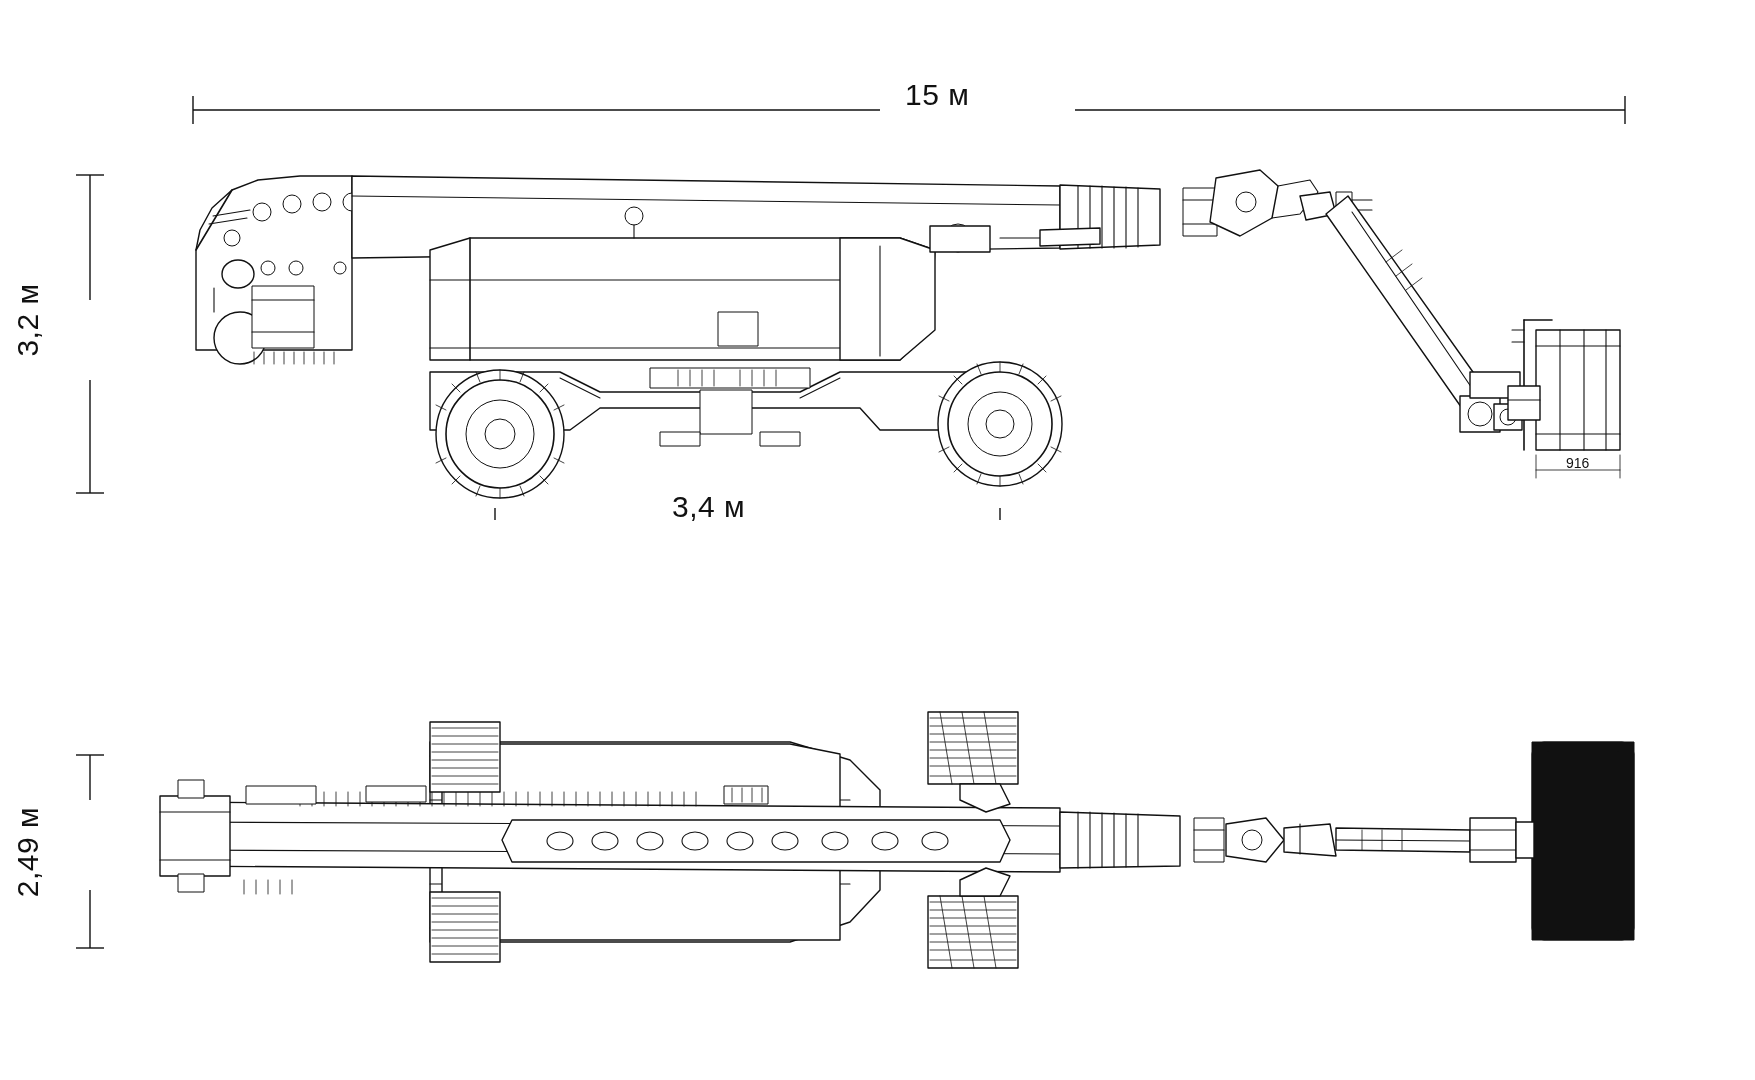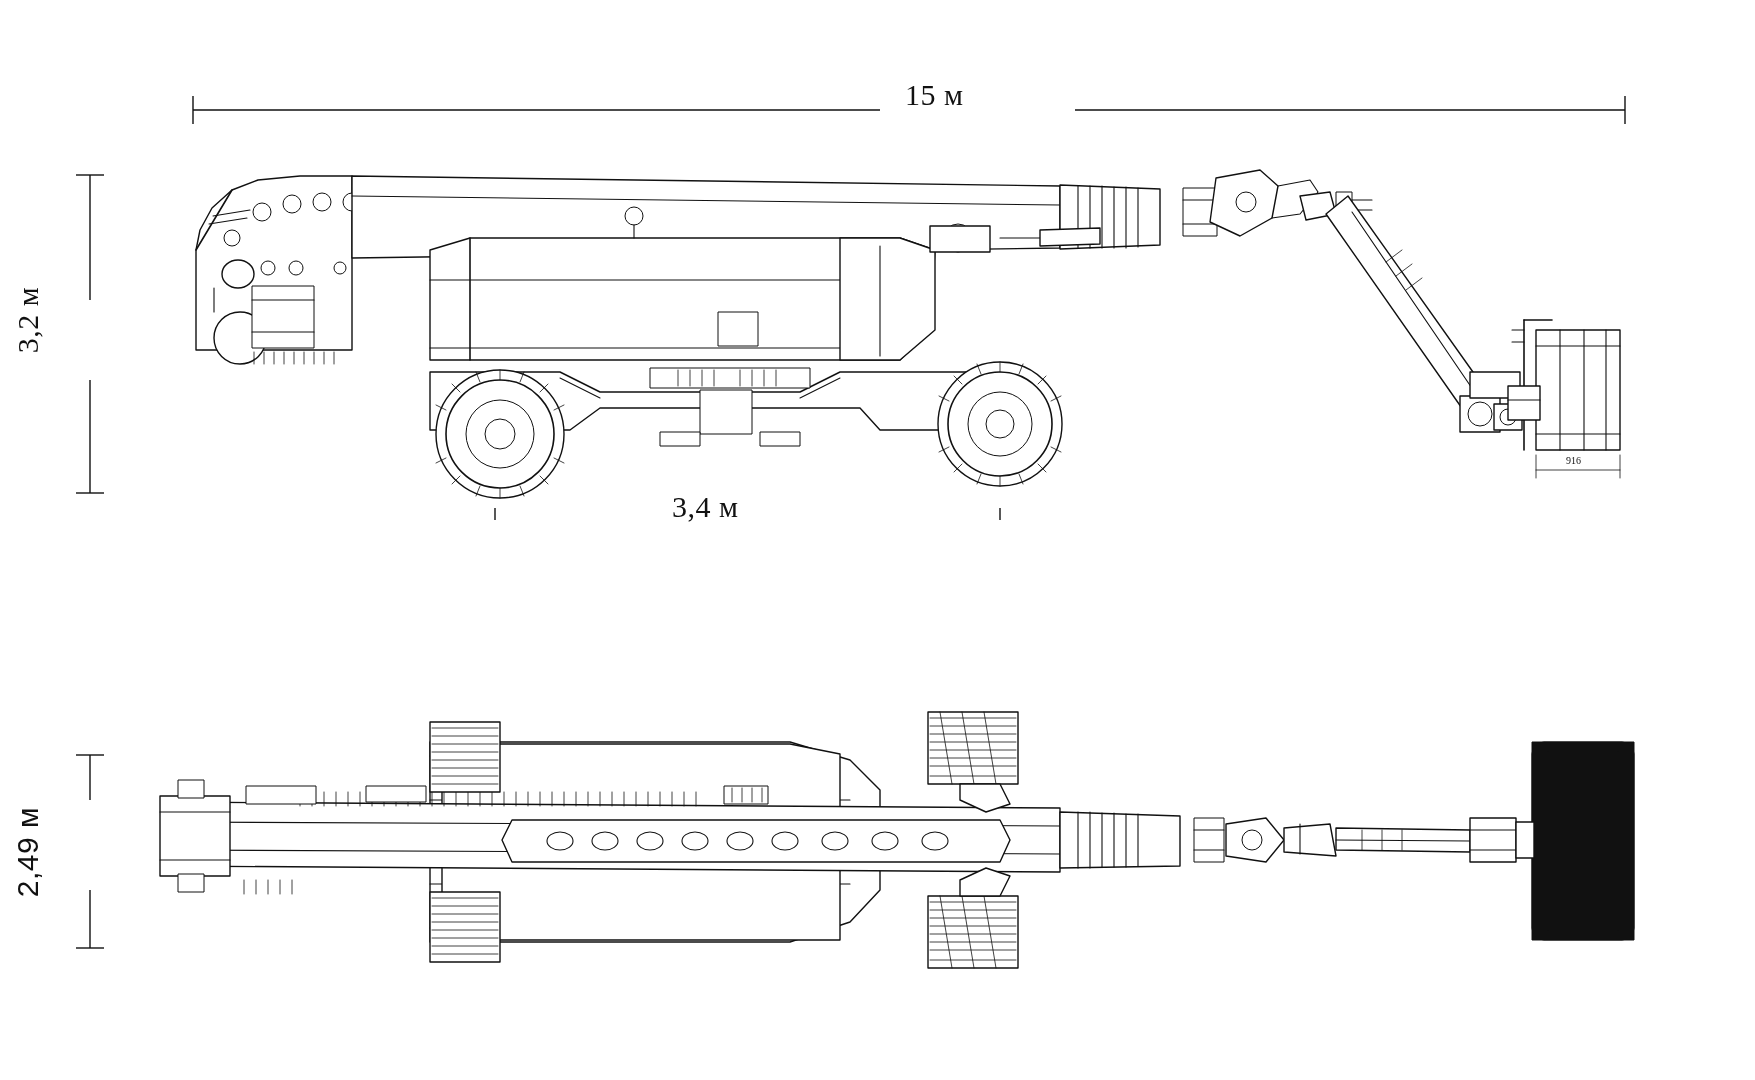--- a/index.html
+++ b/index.html
@@ -28,39 +28,39 @@
     font-weight: 400;
     letter-spacing: 0.5px;
     color: #111111;
     white-space: nowrap;
   }
   .dim-label.vertical {
     transform-origin: 50% 50%;
   }
   .small-label {
     position: absolute;
-    font-size: 10px;
+    font-size: 14px;
     color: #111111;
     white-space: nowrap;
   }
   svg { display: block; }
   .ln { fill: none; stroke: #111111; stroke-width: 1.6; stroke-linecap: round; stroke-linejoin: round; }
   .ln-thin { fill: none; stroke: #111111; stroke-width: 1.1; stroke-linecap: round; stroke-linejoin: round; }
   .ln-hair { fill: none; stroke: #111111; stroke-width: 0.8; stroke-linecap: round; stroke-linejoin: round; }
   .ln-dim { fill: none; stroke: #111111; stroke-width: 1.4; stroke-linecap: butt; }
   .fill-black { fill: #111111; stroke: #111111; stroke-width: 1; }
   .fill-white { fill: #ffffff; stroke: #111111; stroke-width: 1.4; stroke-linejoin: round; }
   .fill-white-thin { fill: #ffffff; stroke: #111111; stroke-width: 1; stroke-linejoin: round; }
 </style>
 </head>
 <body>
 
 <div id="stage">
 
-  <div style="position:absolute; left:0; top:0; width:1755px; height:520px;font-family:Liberation Serif, serif;">
+  <div style="position:absolute; left:0; top:0; width:1755px; height:520px;">
 
     <svg width="1755" height="520" viewBox="0 0 1755 520">
 
       <g>
         <line class="ln-dim" x1="193" y1="110" x2="880" y2="110"></line>
         <line class="ln-dim" x1="1075" y1="110" x2="1625" y2="110"></line>
         <line class="ln-dim" x1="193" y1="96" x2="193" y2="124"></line>
         <line class="ln-dim" x1="1625" y1="96" x2="1625" y2="124"></line>
       </g>
 

